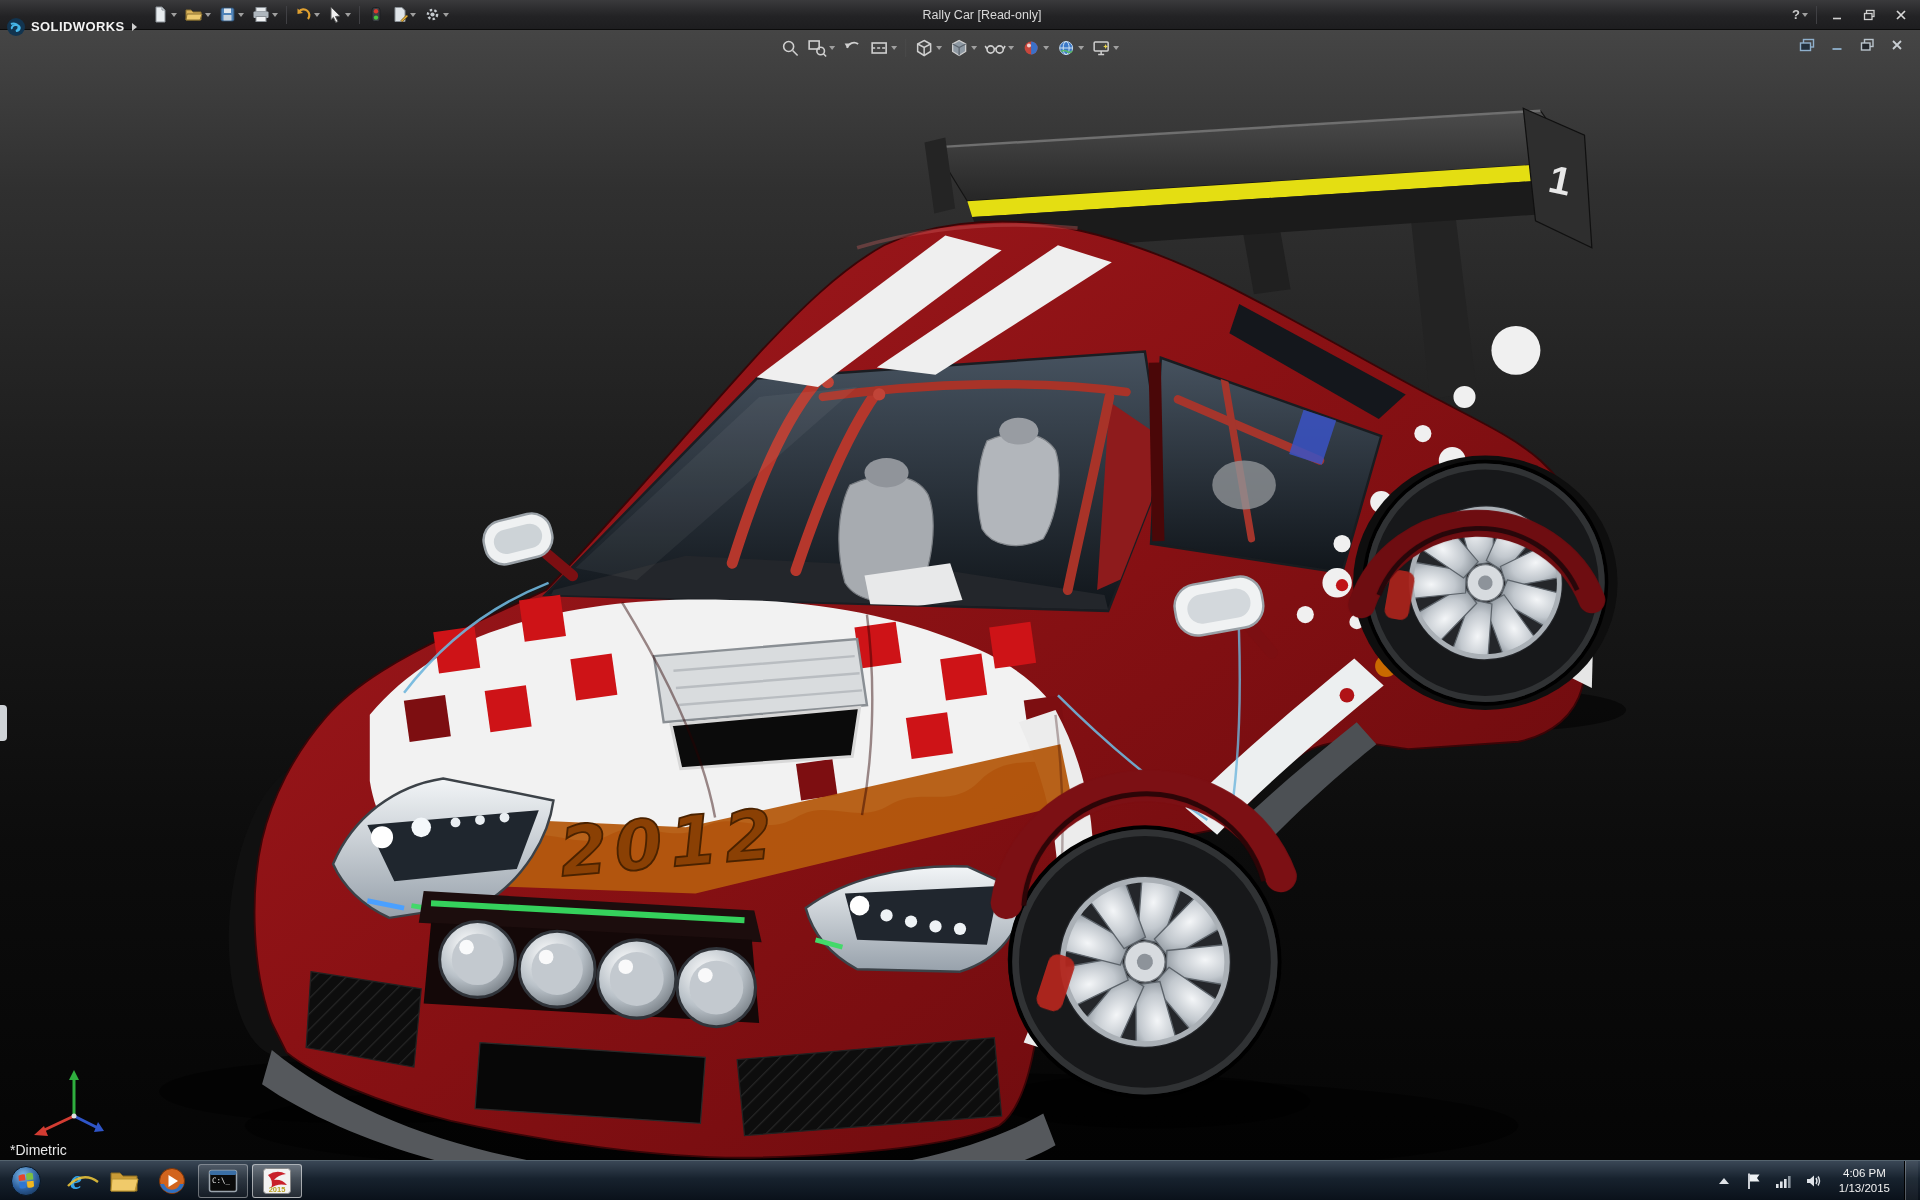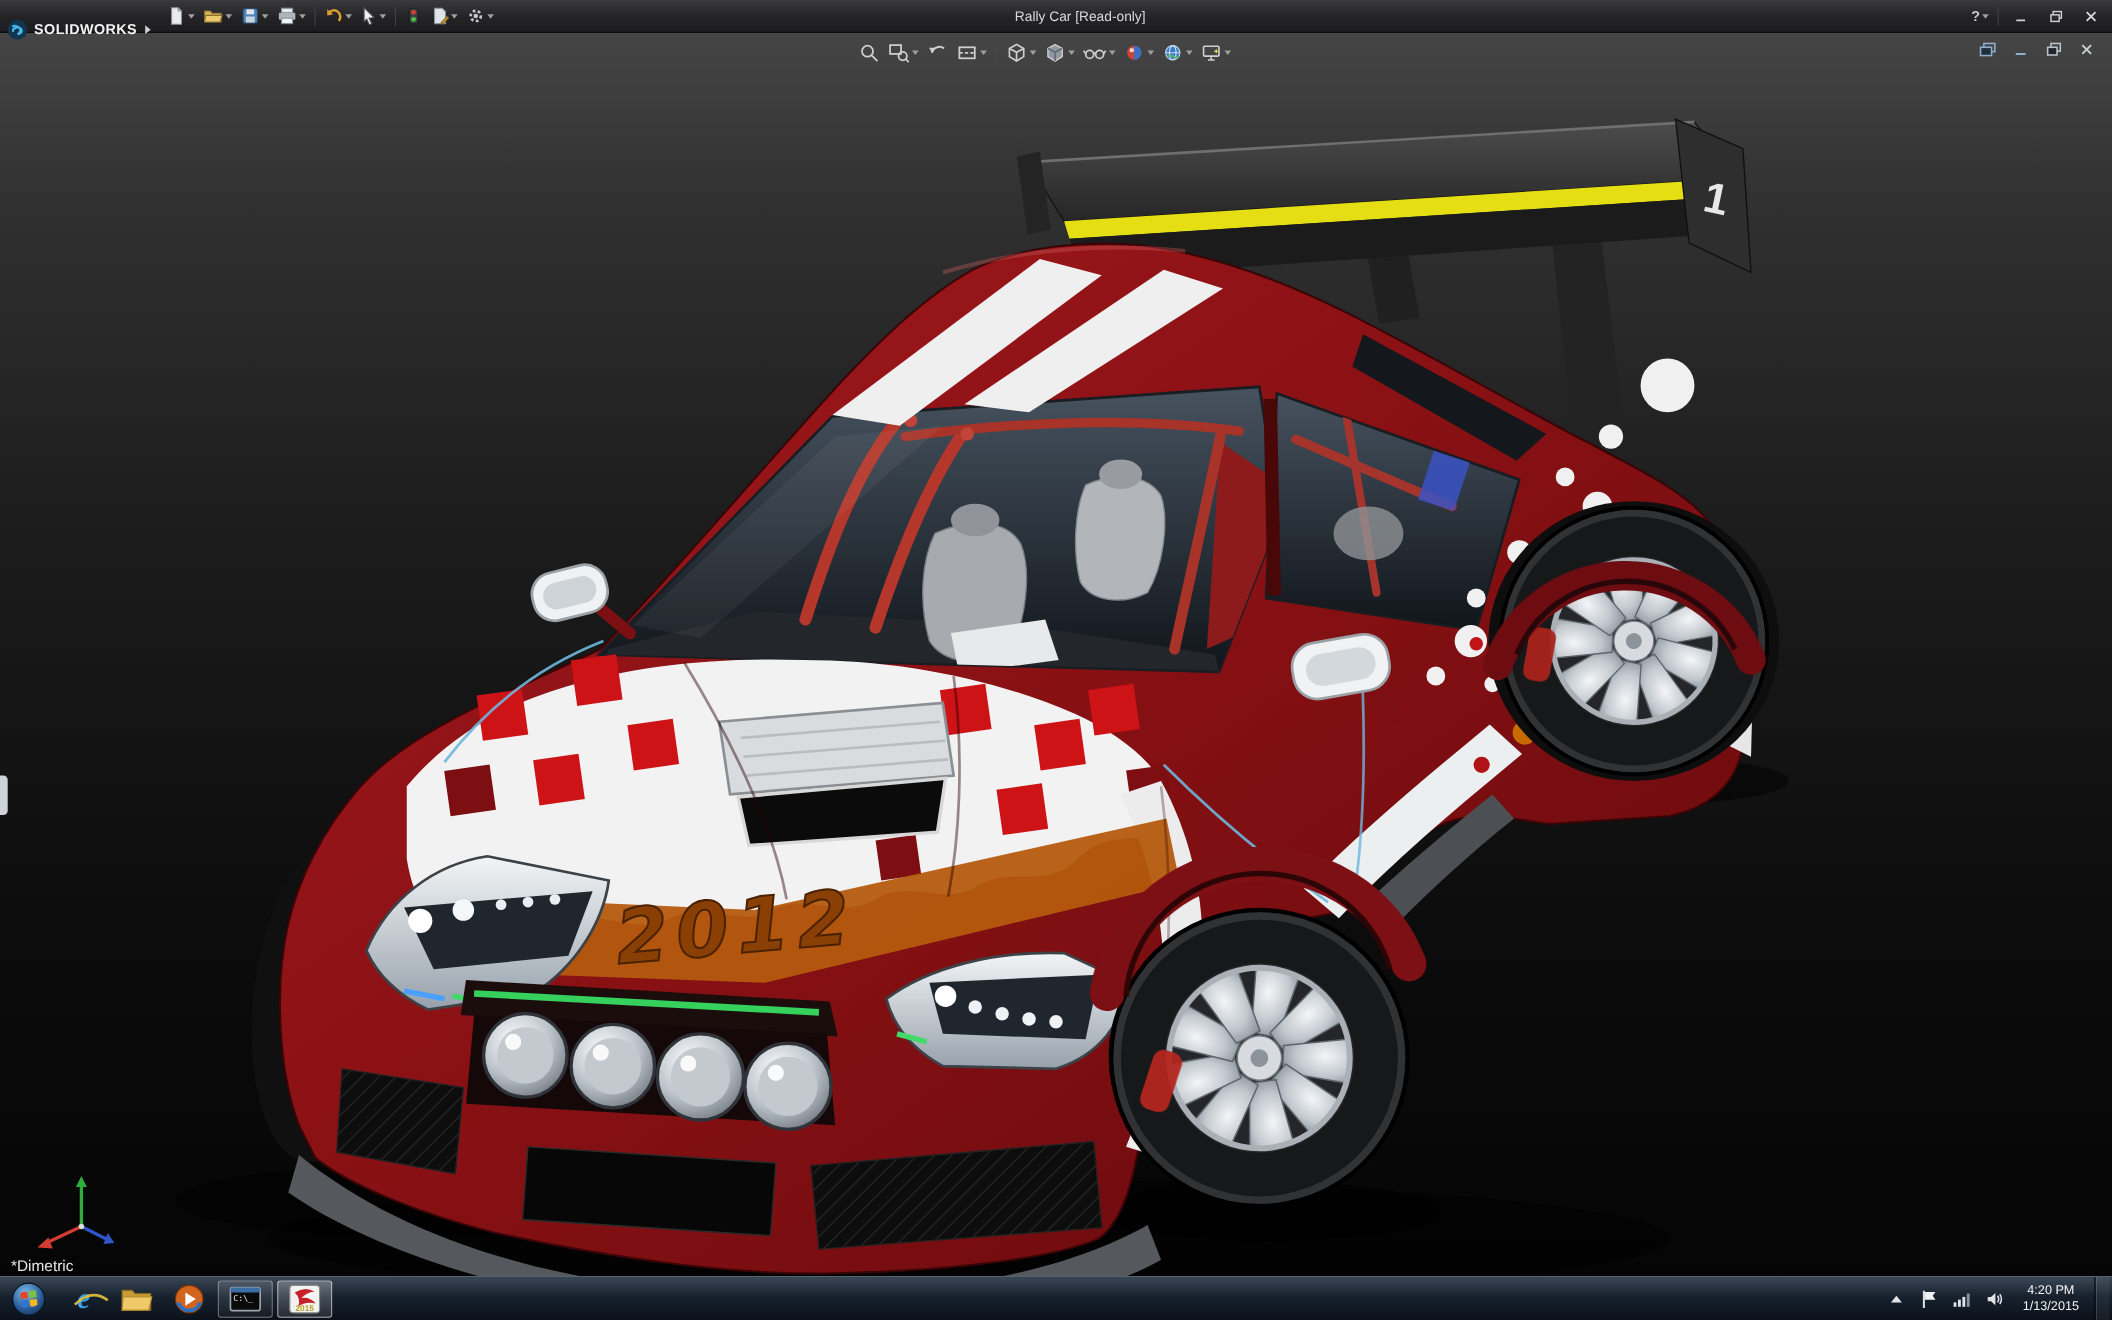--- a/index.html
+++ b/index.html
@@ -653,19 +653,19 @@
           <rect x="13" y="3" width="2.6" height="12" fill="#8a949d"></rect>
         </svg>
       </button>
       <button class="traybtn">
         <svg width="18" height="16" viewBox="0 0 18 16">
           <path d="M2,6 L5,6 L9,2.5 L9,13.5 L5,10 L2,10 Z" fill="#dfe3e8"></path>
           <path d="M11,5 Q13,8 11,11 M13,3.5 Q16,8 13,12.5" stroke="#dfe3e8" stroke-width="1.4" fill="none"></path>
         </svg>
       </button>
       <button class="clock" style="background:none;border:none;">
-        <div>4:20 PM</div>
+        <div>4:06 PM</div>
         <div>1/13/2015</div>
       </button>
       <div class="show-desktop"></div>
     </div>
   </footer>
 </div>
 
 </body></html>

